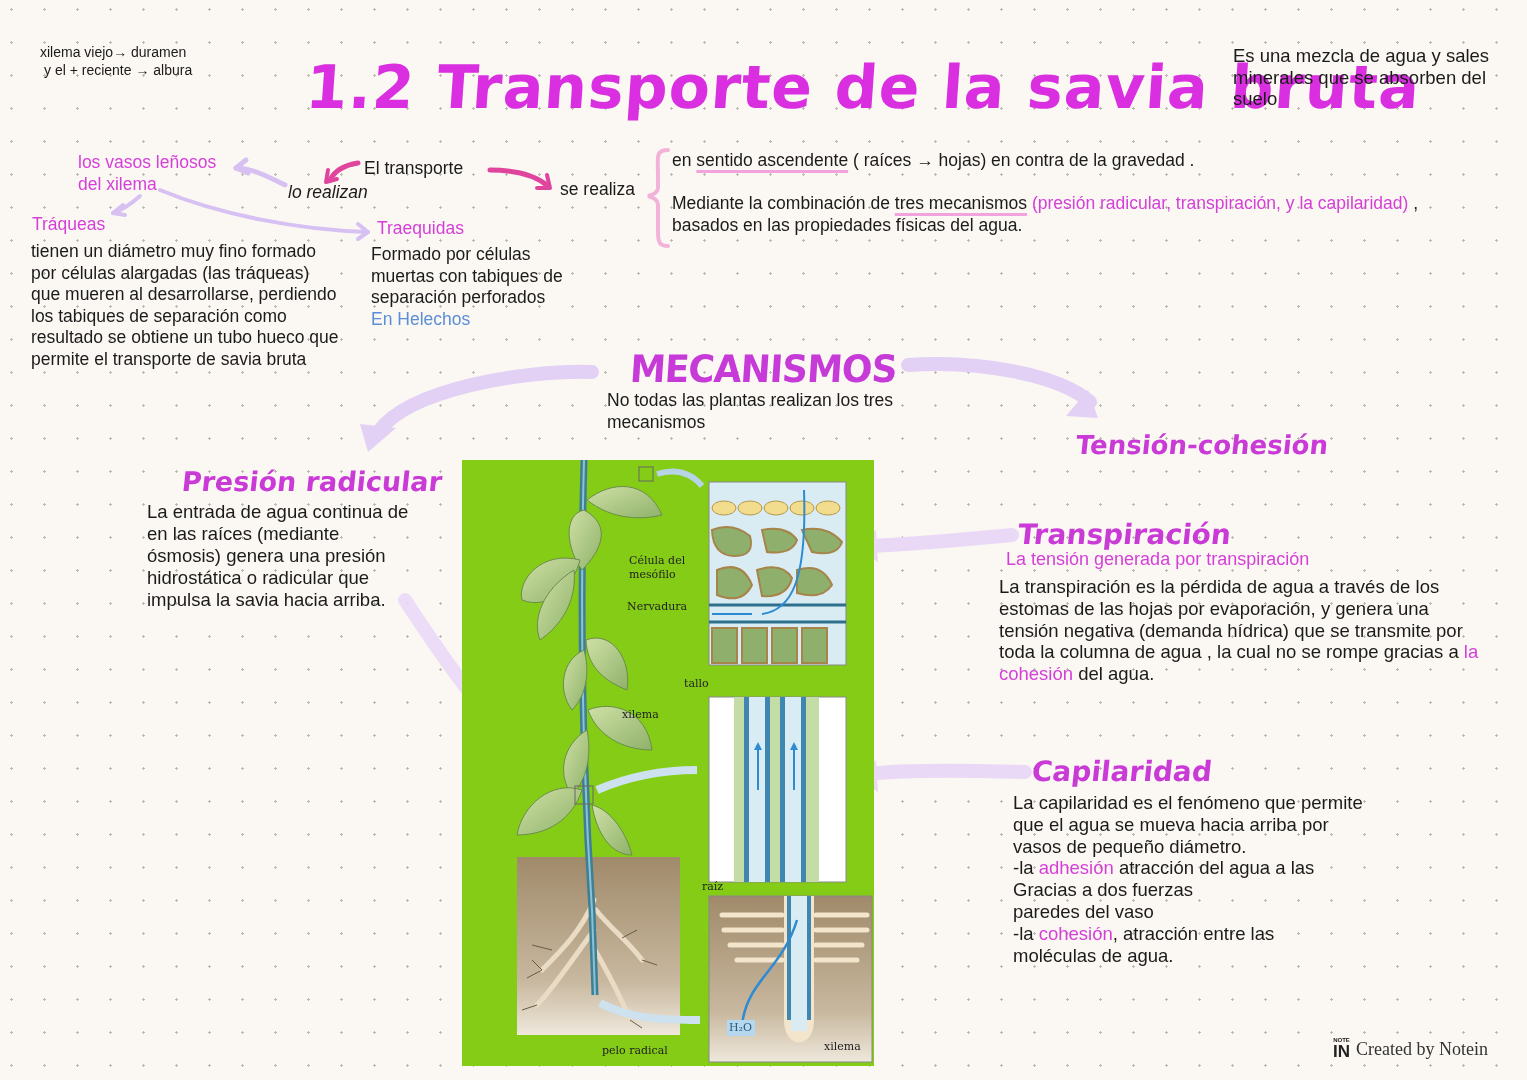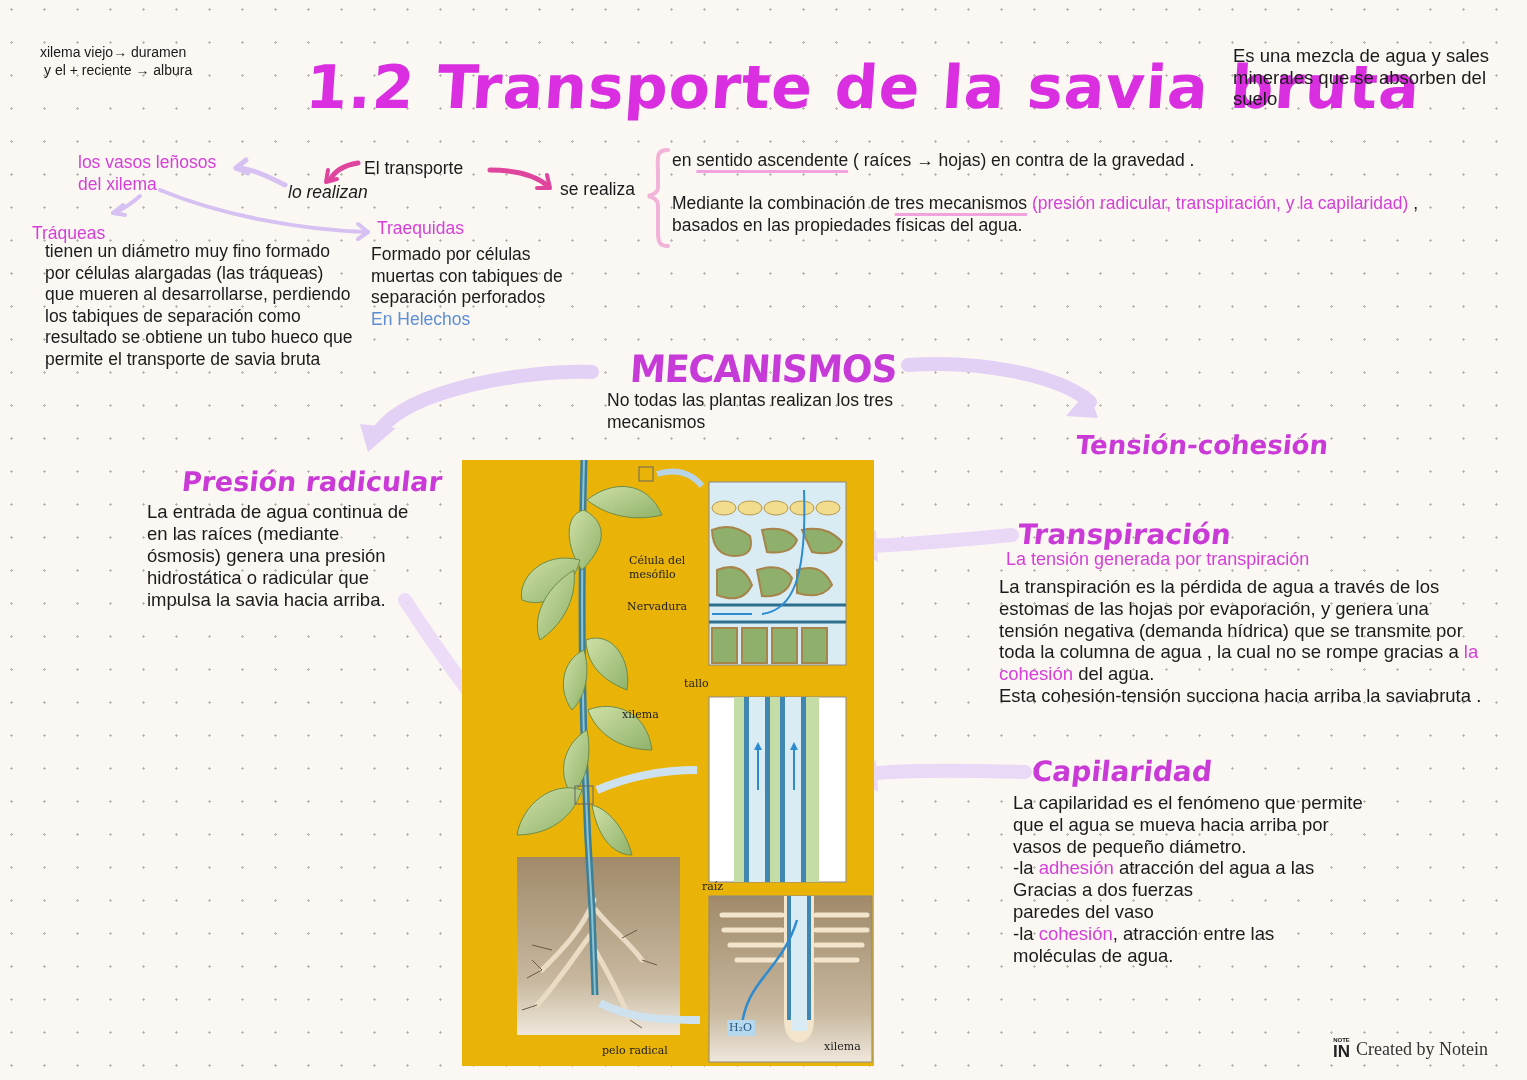--- a/index.html
+++ b/index.html
@@ -25,21 +25,21 @@
   .hand {
     font-family: "DejaVu Sans", sans-serif; font-weight:bold; color:#c93ad6;
     transform: skewX(-6deg);
   }
   .heading-caps {
     font-family: "DejaVu Sans", sans-serif; font-weight:bold; color:#c63ad7;
     font-size:36px; letter-spacing:-1px; transform: scaleY(1.05) skewX(-4deg);
   }
   .uline { text-decoration: underline; text-decoration-color:#f2a2dd; text-decoration-thickness:3px; text-underline-offset:4px; }
   svg.overlay { position:absolute; left:0; top:0; pointer-events:none; }
-  .diagram { position:absolute; left:462px; top:460px; width:412px; height:606px; background:#eab308; }
+  .diagram { position:absolute; left:462px; top:460px; width:412px; height:606px; background:#84cc16; }
   .dlabel { font-family:"DejaVu Serif", serif; font-size:11px; color:#222; position:absolute; }
   .footer { font-family:"Liberation Serif", serif; font-size:18px; color:#333; }
 </style>
 </head>
 <body>
 
 <svg class="overlay" width="1527" height="1080">
 
   <path d="M285 185 C 265 175, 250 168, 236 168" stroke="#d6c1f2" stroke-width="5" fill="none" stroke-linecap="round"></path>
   <path d="M236 168 l10 -8 M236 168 l12 5" stroke="#d6c1f2" stroke-width="5" fill="none" stroke-linecap="round"></path>
@@ -92,22 +92,22 @@
 <div class="abs txt" style="left:672px; top:150px;">
   <span>en </span><span class="uline">sentido ascendente</span><span> ( raíces → hojas) en contra de la gravedad .</span>
 </div>
 <div class="abs txt" style="left:672px; top:193px;">
   <div>
     <span>Mediante la combinación de </span><span class="uline">tres mecanismos</span><span class="pink"> (presión radicular, transpiración,  y la capilaridad)</span><span> ,</span>
   </div>
   <div>basados en las propiedades físicas del agua.</div>
 </div>
 
-<div class="abs txt pink" style="left:32px; top:223px;">Tráqueas</div>
-<div class="abs txt" style="left:31px; top:241px;margin-left:14px;">
+<div class="abs txt pink" style="left:32px; top:214px;">Tráqueas</div>
+<div class="abs txt" style="left:31px; top:241px;">
   <div>tienen un diámetro muy fino formado</div>
   <div>por células alargadas (las tráqueas)</div>
   <div>que mueren al desarrollarse, perdiendo</div>
   <div>los tabiques de separación como</div>
   <div>resultado se obtiene un tubo hueco que</div>
   <div>permite el transporte de savia bruta</div>
 </div>
 
 <div class="abs txt pink" style="left:377px; top:218px;">Traequidas</div>
 <div class="abs txt" style="left:371px; top:244px;">
@@ -135,21 +135,20 @@
 <div class="abs hand" style="left:1076px; top:430px; font-size:26px;">Tensión-cohesión</div>
 
 <div class="abs hand" style="left:1018px; top:518px; font-size:28px;">Transpiración</div>
 <div class="abs txt pink" style="left:1006px; top:549px; font-size:18px;">La tensión generada por transpiración</div>
 <div class="abs txt" style="left:999px; top:576px; font-size:18.5px; line-height:21.8px;">
   <div>La transpiración es la pérdida de agua a través de los</div>
   <div>estomas de las hojas por evaporación,  y genera una</div>
   <div>tensión negativa (demanda hídrica) que se transmite por</div>
   <div><span>toda la columna de agua , la cual no se rompe gracias a </span><span class="pink">la</span></div>
   <div><span class="pink">cohesión</span><span> del agua.</span></div>
-  <div>Esta cohesión-tensión succiona hacia arriba la saviabruta .</div>
 </div>
 
 <div class="abs hand" style="left:1032px; top:755px; font-size:28px;">Capilaridad</div>
 <div class="abs txt" style="left:1013px; top:792px; font-size:18.5px; line-height:21.8px;">
   <div>La capilaridad es el fenómeno que permite</div>
   <div>que el agua se mueva hacia arriba por</div>
   <div>vasos de pequeño diámetro.</div>
   <div><span>-la </span><span class="pink">adhesión</span><span> atracción del agua a las</span></div>
   <div>Gracias a dos fuerzas</div>
   <div>paredes del vaso</div>

